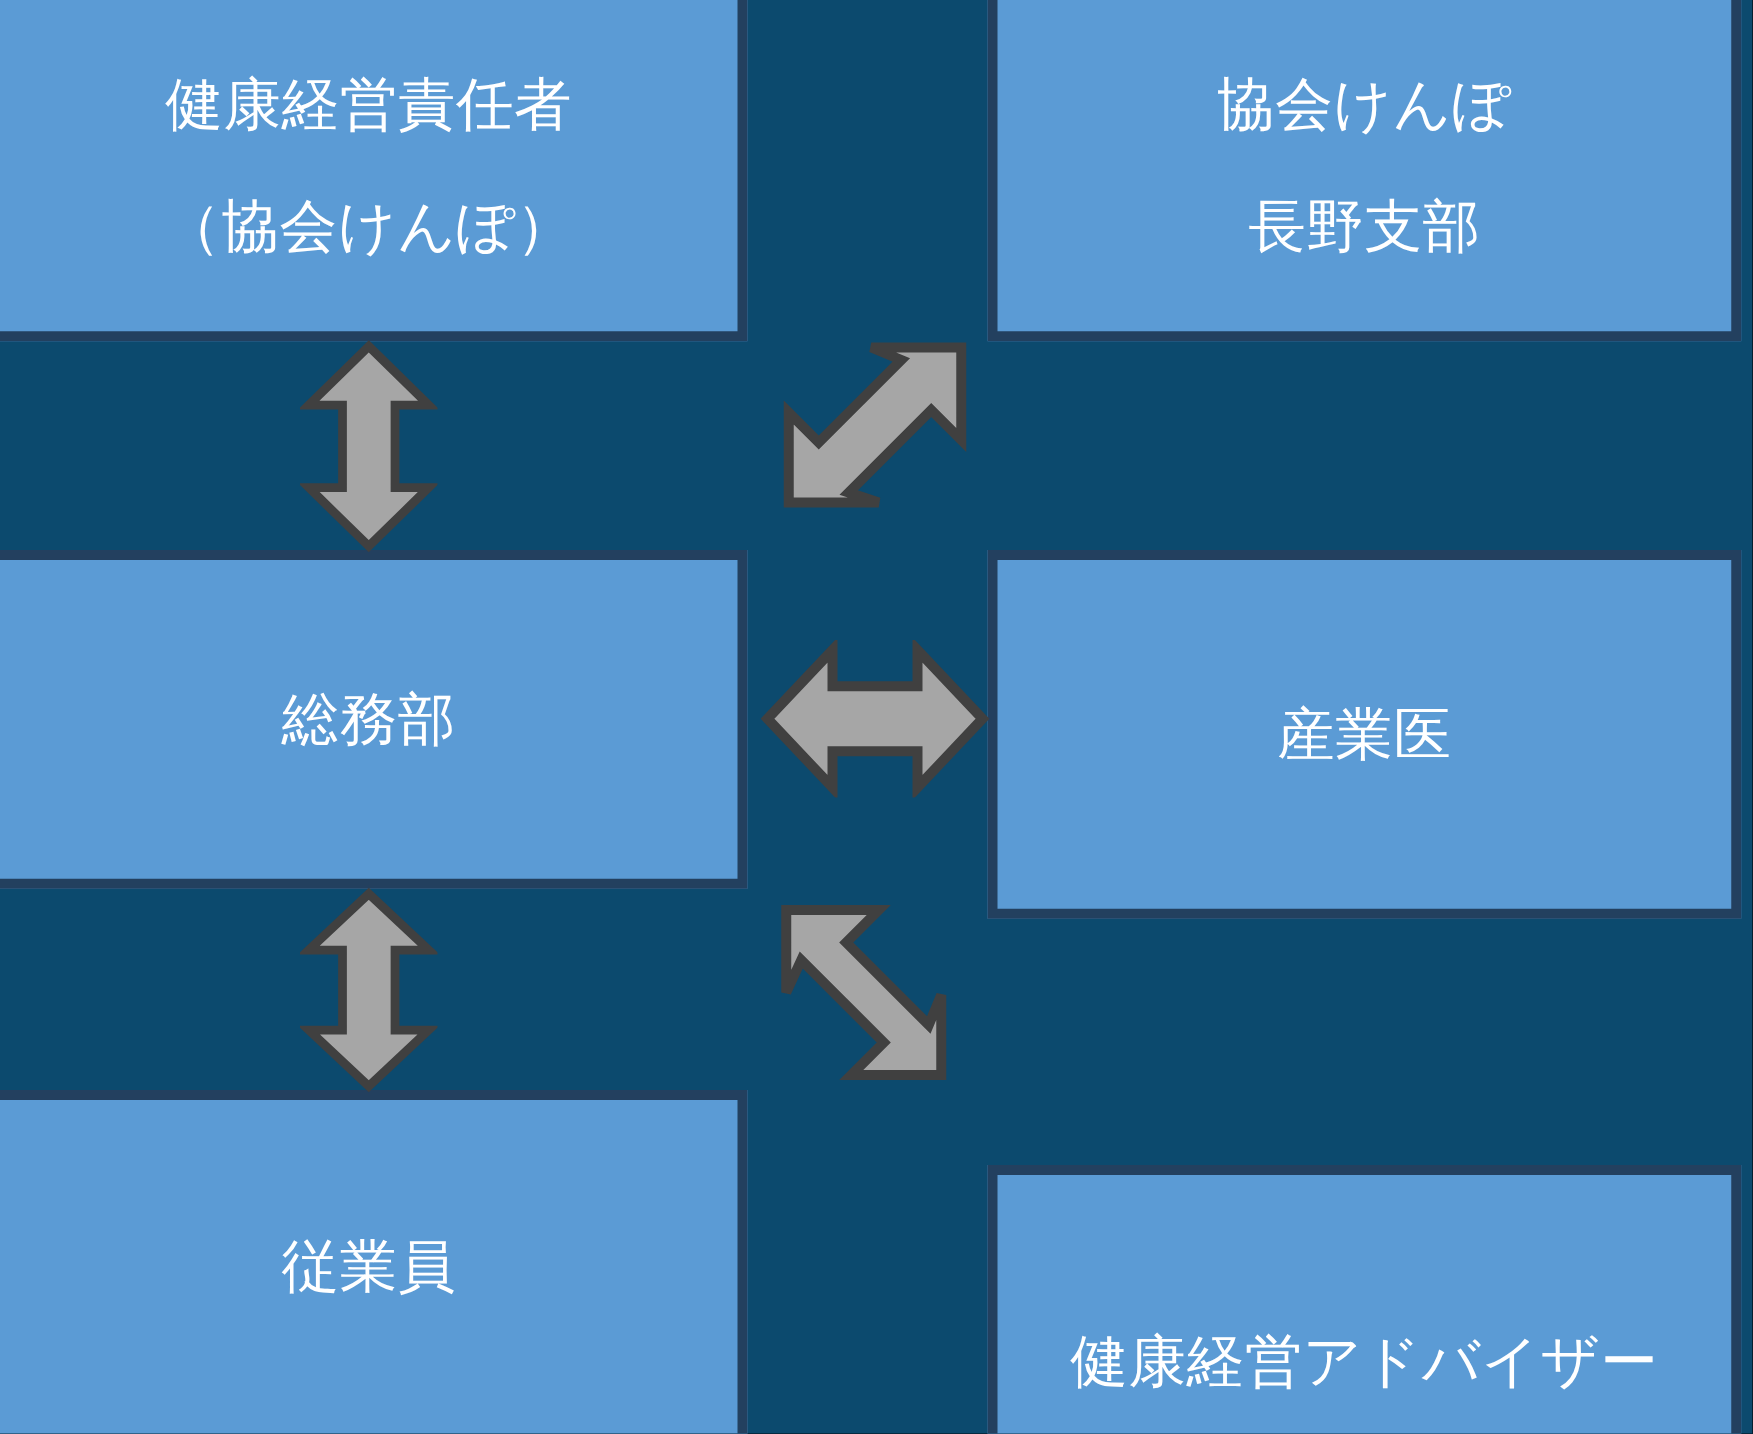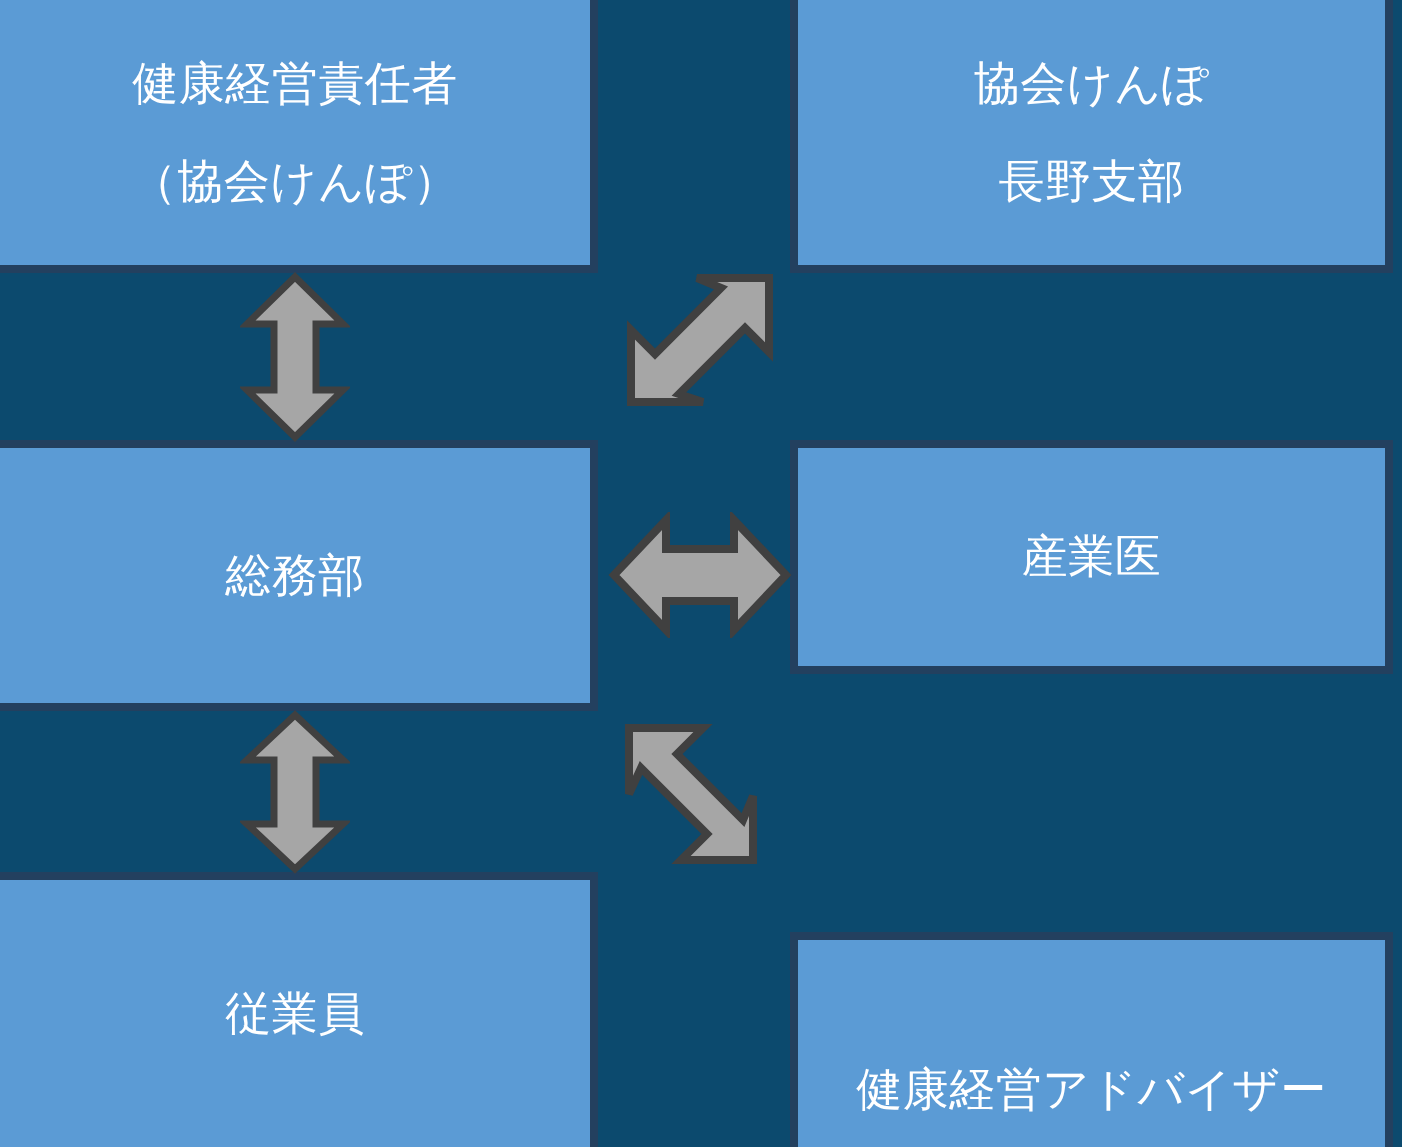--- a/index.html
+++ b/index.html
@@ -35,21 +35,21 @@
   .node-line { display: block; }
   .node-line + .node-line { margin-top: 26px; }
 
   
   #box-health-officer  { left: -8px;  top: -8px;   width: 606px;  height: 281px; }
   #box-general-affairs { left: -8px;  top: 440px;  width: 606px;  height: 271px; }
   #box-employees       { left: -8px;  top: 872px;  width: 606px;  height: 283px; }
 
   
   #box-kenpo    { left: 790px; top: -8px;  width: 603px; height: 281px; }
-  #box-doctor   { left: 790px; top: 440px; width: 603px; height: 234px; }
+  #box-doctor   { left: 790px; top: 440px; width: 603px; height: 295px; }
   #box-advisor  { left: 790px; top: 916px; width: 603px; height: 316px; margin-top: 16px; }
 
   
   .arrow { position: absolute; }
   #arrow-officer-to-affairs { left: 240px; top: 272px; width: 110px; height: 170px; }
   #arrow-affairs-to-employees { left: 240px; top: 710px; width: 110px; height: 164px; }
   #arrow-affairs-to-kenpo   { left: 617px; top: 272px; width: 160px; height: 136px; }
   #arrow-affairs-to-doctor  { left: 608px; top: 512px; width: 184px; height: 126px; }
   #arrow-affairs-to-advisor { left: 617px; top: 718px; width: 160px; height: 148px; }
 </style>

